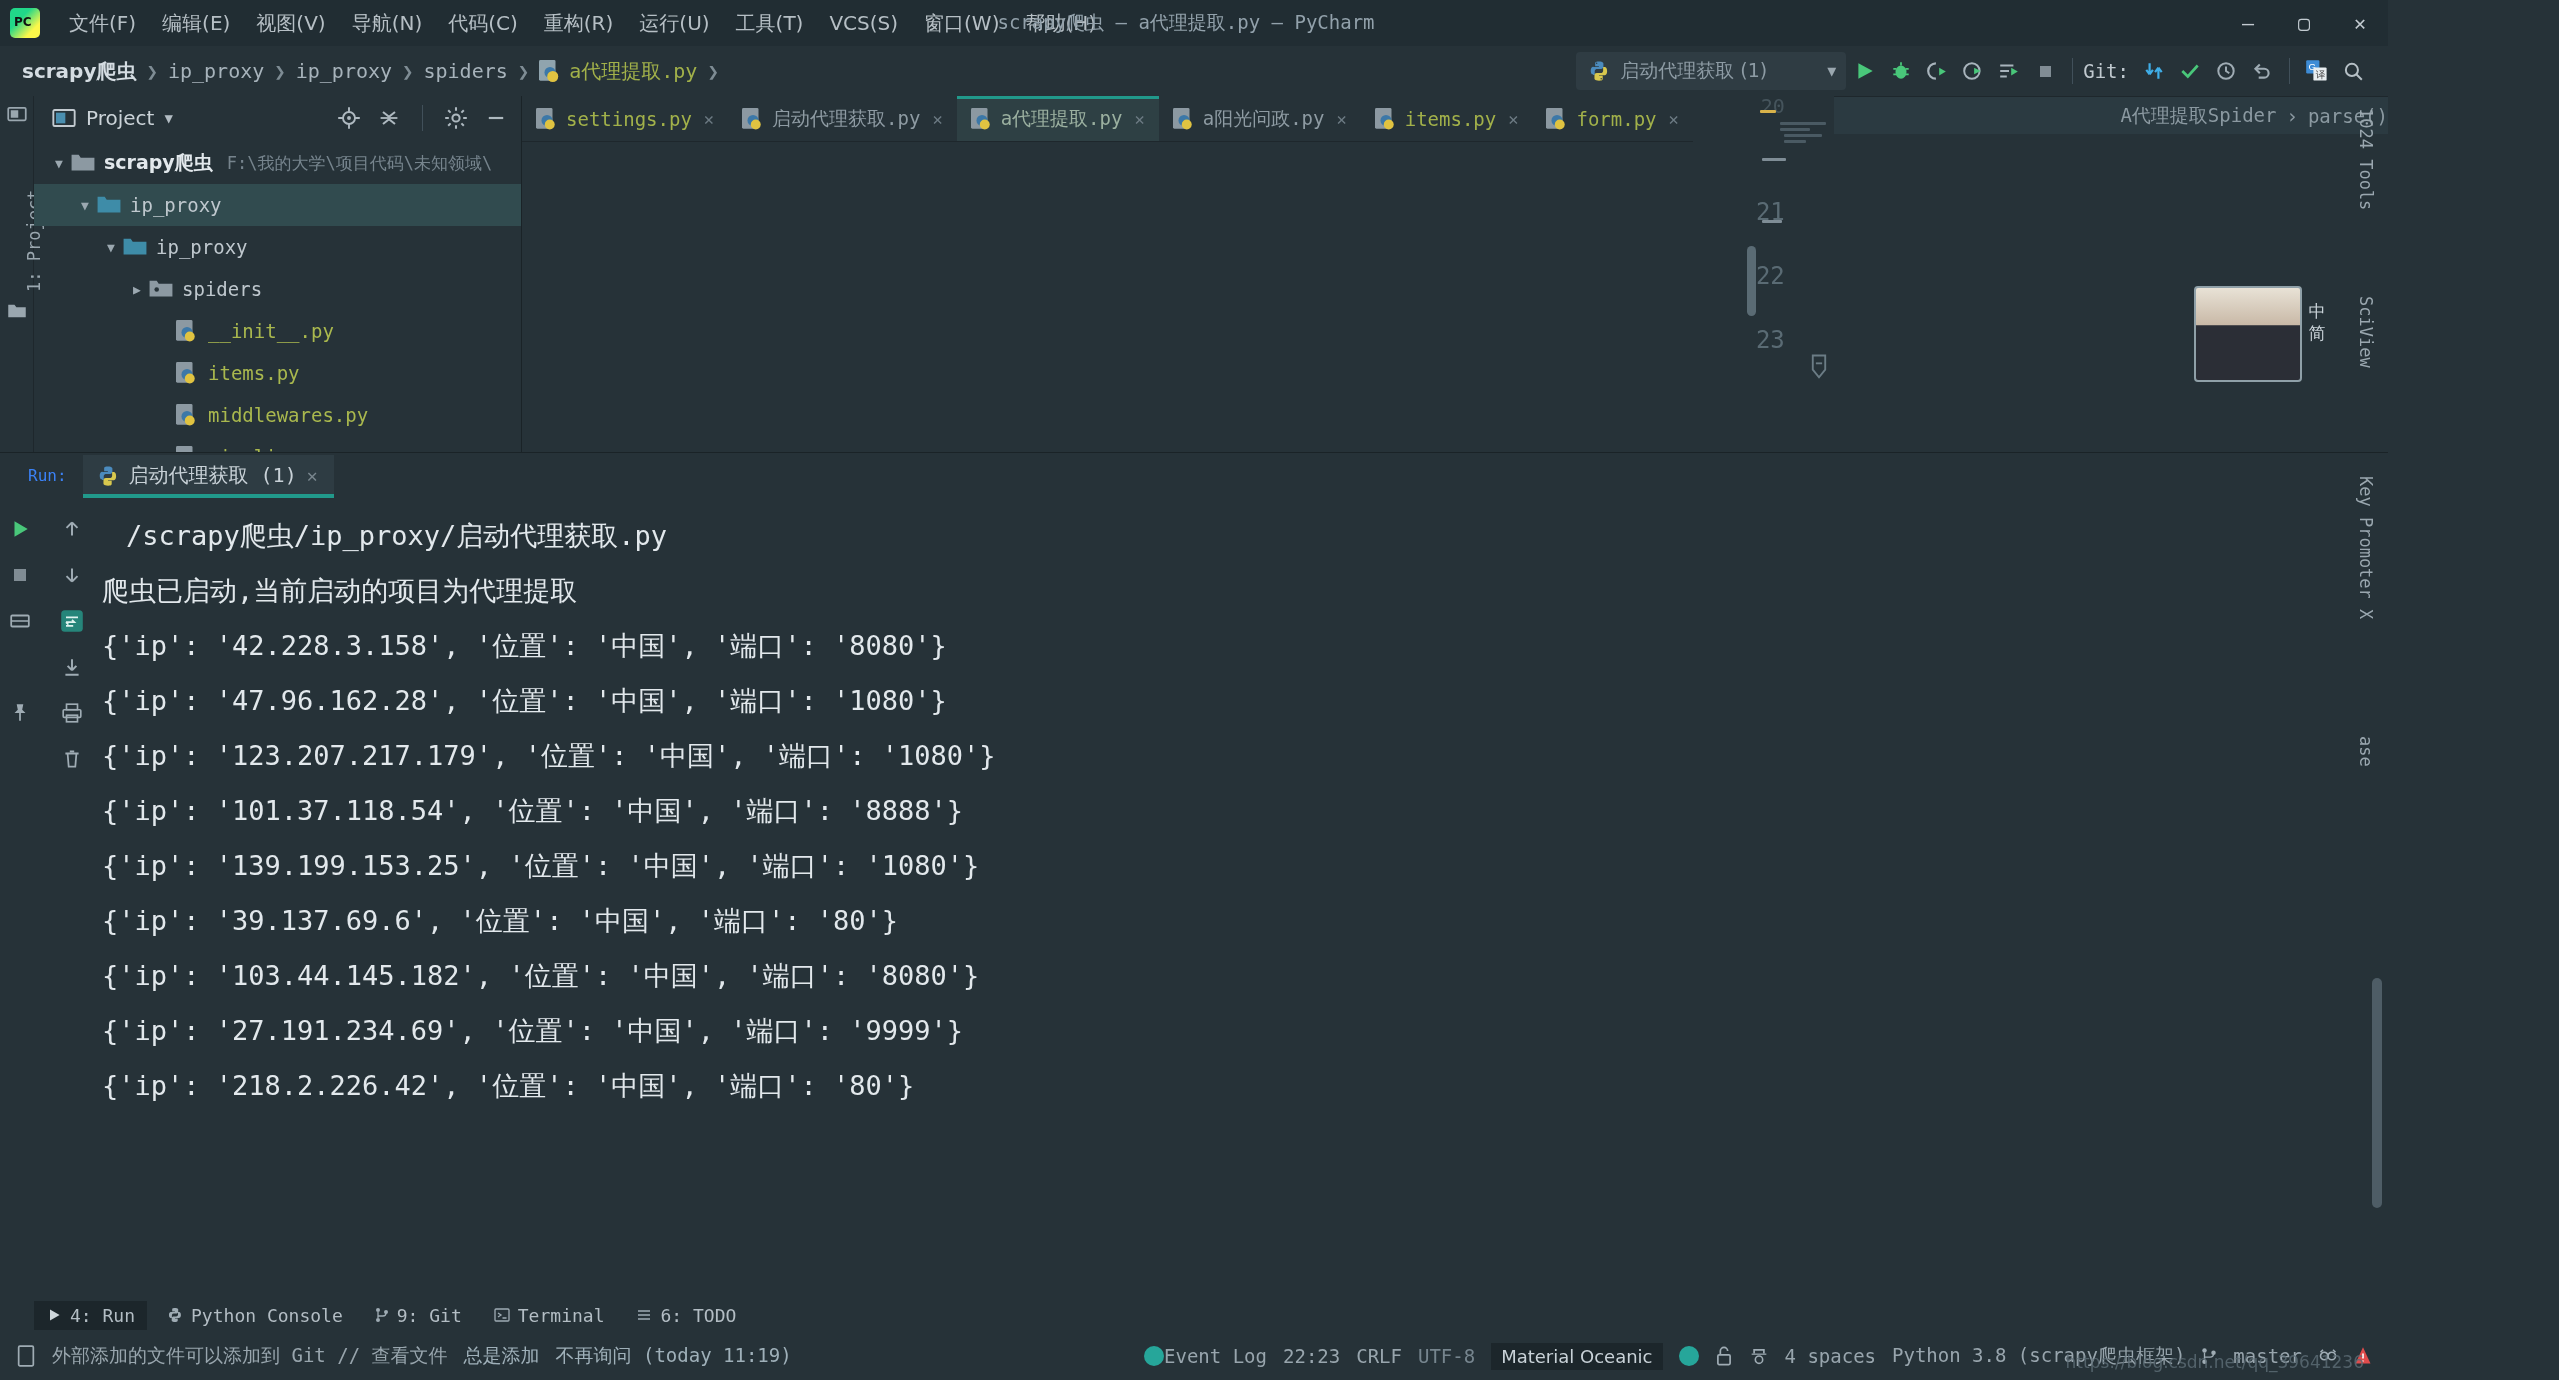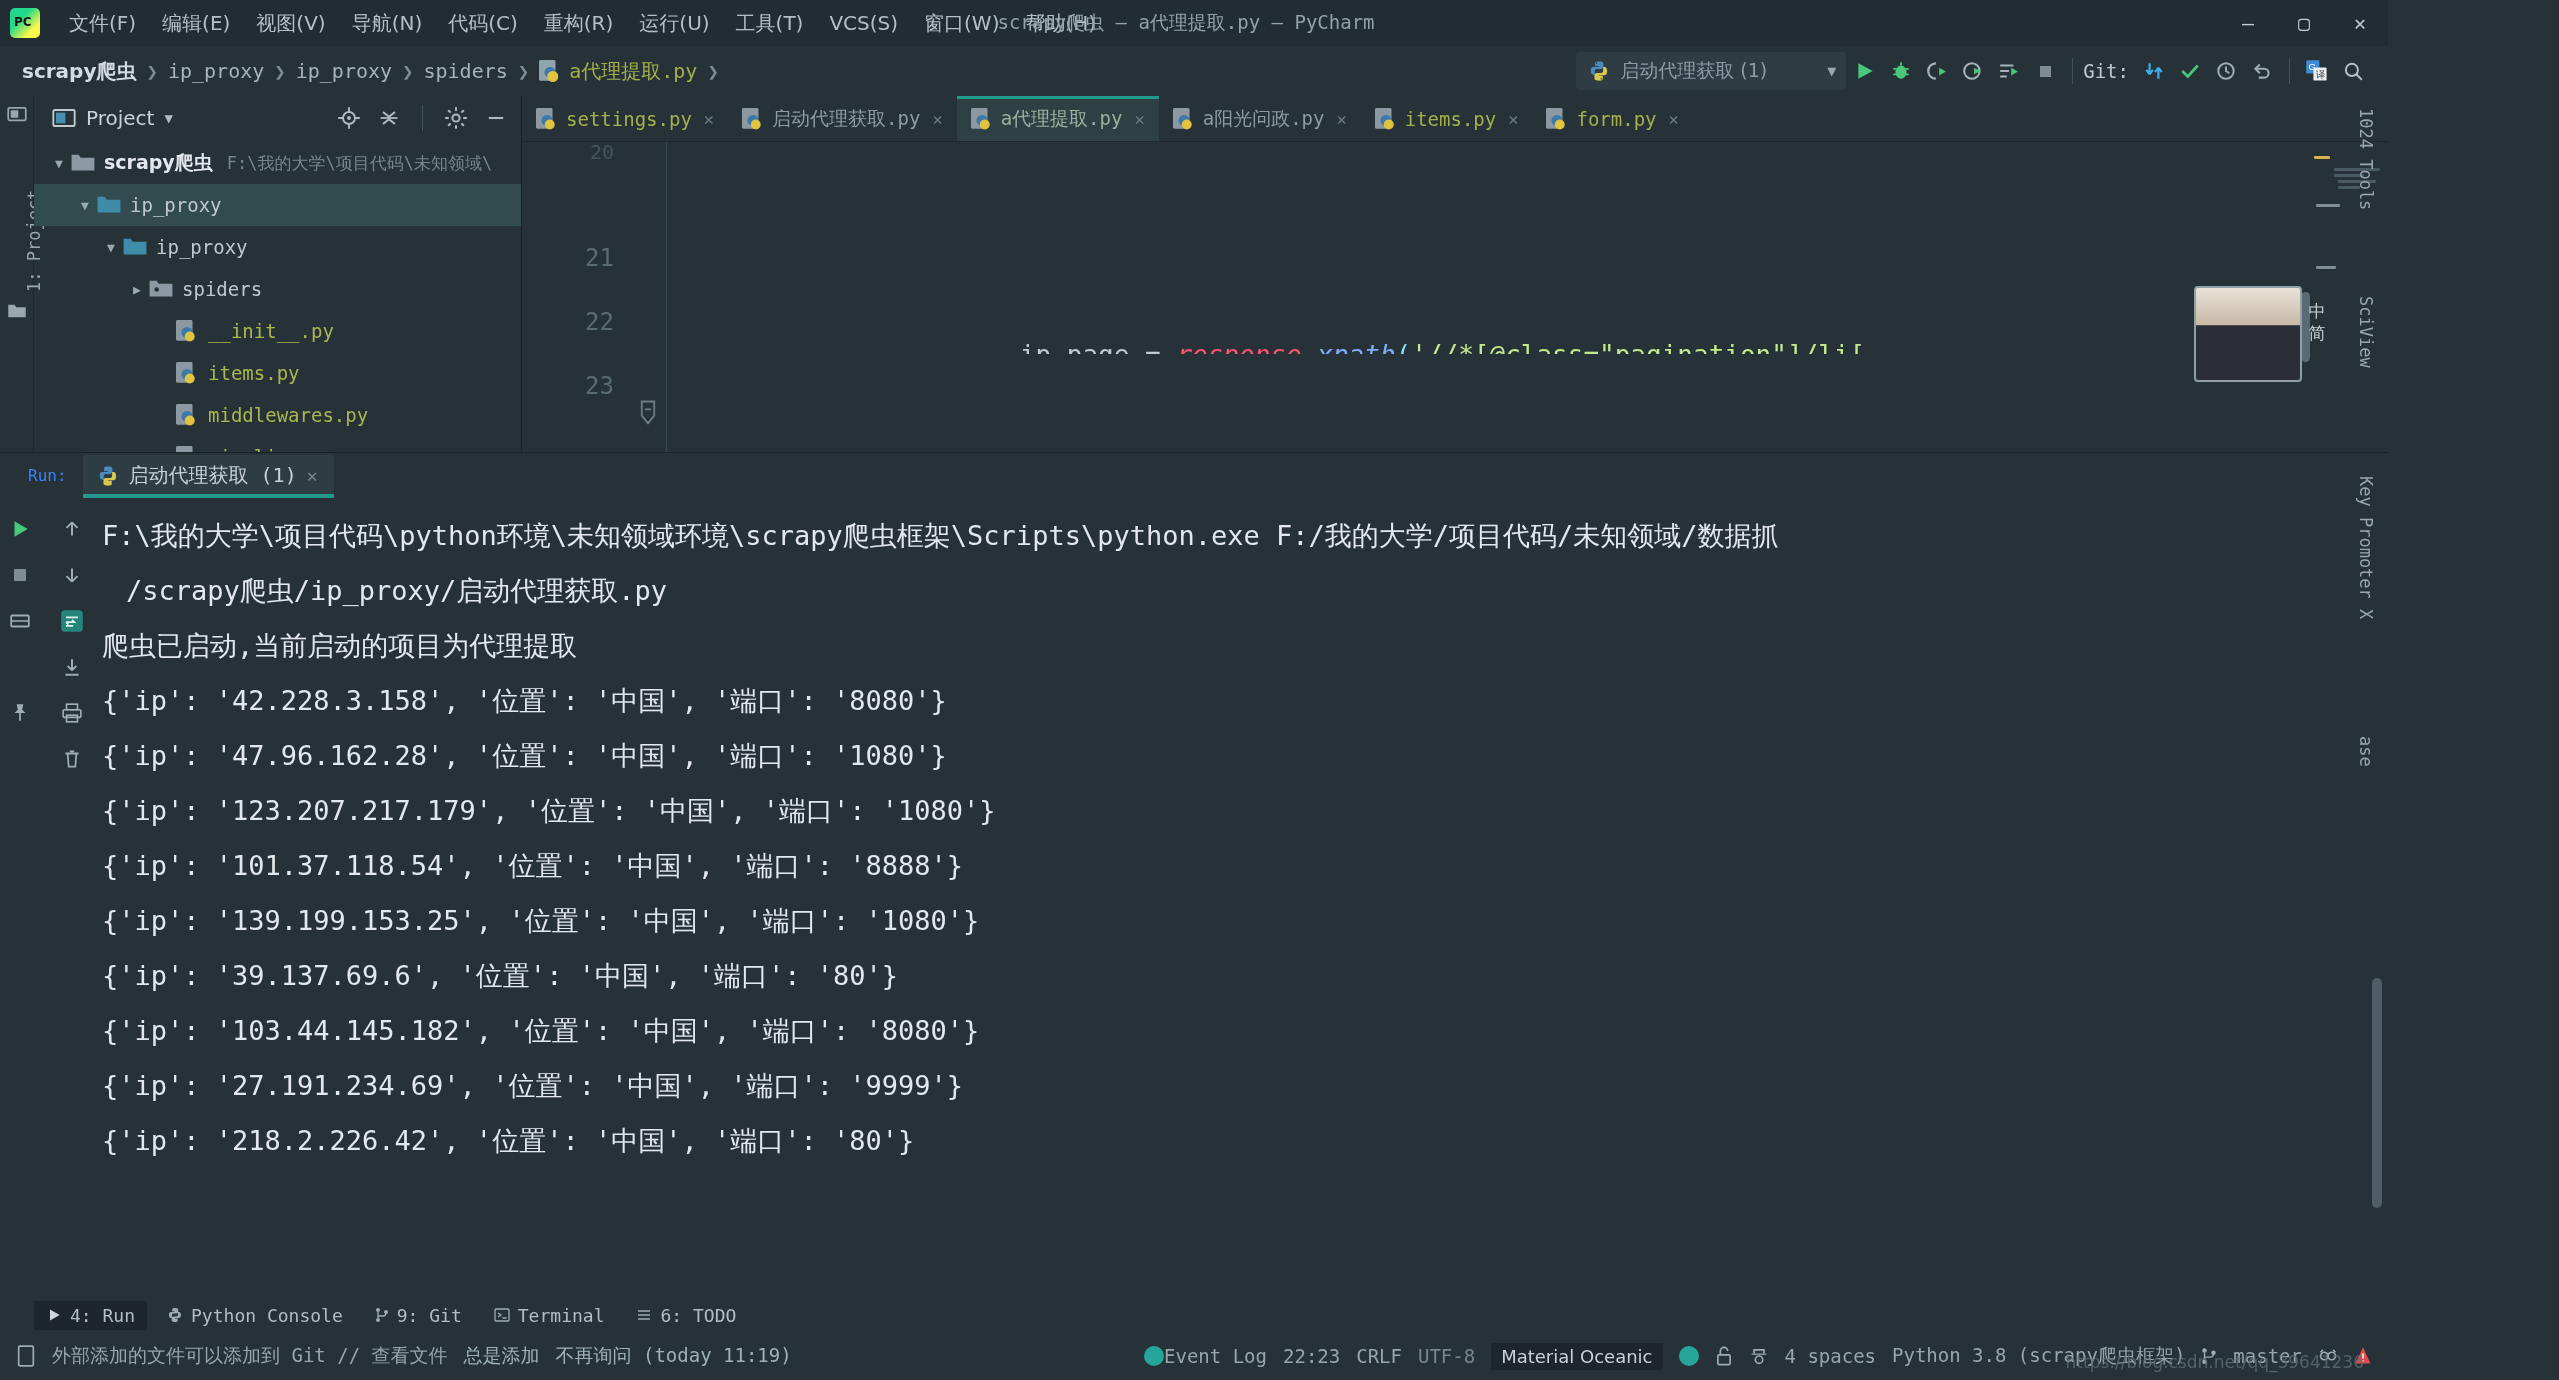--- a/index.html
+++ b/index.html
@@ -79,21 +79,21 @@
   .trow.sel { background: #314B4F; }
   .tw { width: 22px; display: flex; justify-content: center; flex: none; color: #9BA8B0; font-size: 13px; }
   .ticon { width: 26px; height: 22px; flex: none; margin-right: 8px; }
   .tlabel { color: #BFC8CE; }
   .tlabel.root { color: #E2E8EC; font-weight: bold; font-family: "DejaVu Sans", sans-serif; }
   .tpath { color: #76848D; font-size: 17px; margin-left: 14px; overflow: hidden; }
   .tlabel.py { color: #A9B84E; }
   .tree-hscroll { position: absolute; left: 36px; right: 16px; bottom: 2px; height: 7px; background: #2F4C4A; border-radius: 4px; }
 
   
-  .editor-col { flex: 1; display: flex; flex-direction: column; min-width: 0; background: #263238; }
+  .editor-col { flex: 1; display: flex; flex-direction: row; min-width: 0; background: #263238; }
   .tabbar { height: 46px; background: #263238; display: flex; align-items: stretch; border-bottom: 1px solid #1E272C; }
   .tab { display: flex; align-items: center; gap: 8px; padding: 0 14px; font-size: 19px; color: #8E9BA3; position: relative; white-space: nowrap; }
   .tab.active { background: #2E4044; color: #9BB0A0; }
   .tab.active::before { content:""; position:absolute; left:0; right:0; top:0; height:3px; background:#21998B; }
   .tab .x { color: #6C7A83; font-size: 17px; margin-left: 4px; }
 
   .code-area { flex: 1; display: flex; position: relative; overflow: hidden; background: #263238; }
   .gutter { width: 110px; flex: none; text-align: right; padding-right: 18px; color: #5A6B74; font-size: 24px; position: relative; }
   .gline { height: 64px; line-height: 64px; }
   .code-lines { flex: 1; position: relative; font-size: 26px; line-height: 64px; white-space: pre; overflow: hidden; }
@@ -641,21 +641,20 @@
           <div class="rr-ico"></div>
           <div class="rr-ico">
               <svg width="22" height="22" viewBox="0 0 20 20">
                 <path d="M4 5h12M8 3h4M6 5l1 12h6l1-12" stroke="#9FACB4" stroke-width="1.6" fill="none"></path>
               </svg>
             </div>
         </div>
       </div>
 
       <div class="console">
-        <div class="cons-line">F:\我的大学\项目代码\python环境\未知领域环境\scrapy爬虫框架\Scripts\python.exe F:/我的大学/项目代码/未知领域/数据抓</div>
         <div class="cons-line ind">/scrapy爬虫/ip_proxy/启动代理获取.py</div>
         <div class="cons-line">爬虫已启动,当前启动的项目为代理提取</div>
         <div class="cons-line">{'ip': '42.228.3.158', '位置': '中国', '端口': '8080'}</div>
         <div class="cons-line">{'ip': '47.96.162.28', '位置': '中国', '端口': '1080'}</div>
         <div class="cons-line">{'ip': '123.207.217.179', '位置': '中国', '端口': '1080'}</div>
         <div class="cons-line">{'ip': '101.37.118.54', '位置': '中国', '端口': '8888'}</div>
         <div class="cons-line">{'ip': '139.199.153.25', '位置': '中国', '端口': '1080'}</div>
         <div class="cons-line">{'ip': '39.137.69.6', '位置': '中国', '端口': '80'}</div>
         <div class="cons-line">{'ip': '103.44.145.182', '位置': '中国', '端口': '8080'}</div>
         <div class="cons-line">{'ip': '27.191.234.69', '位置': '中国', '端口': '9999'}</div>

